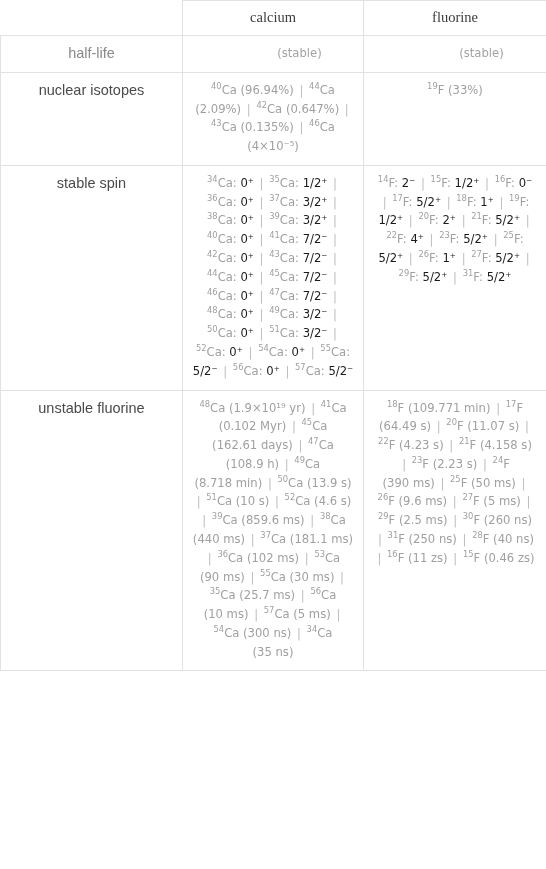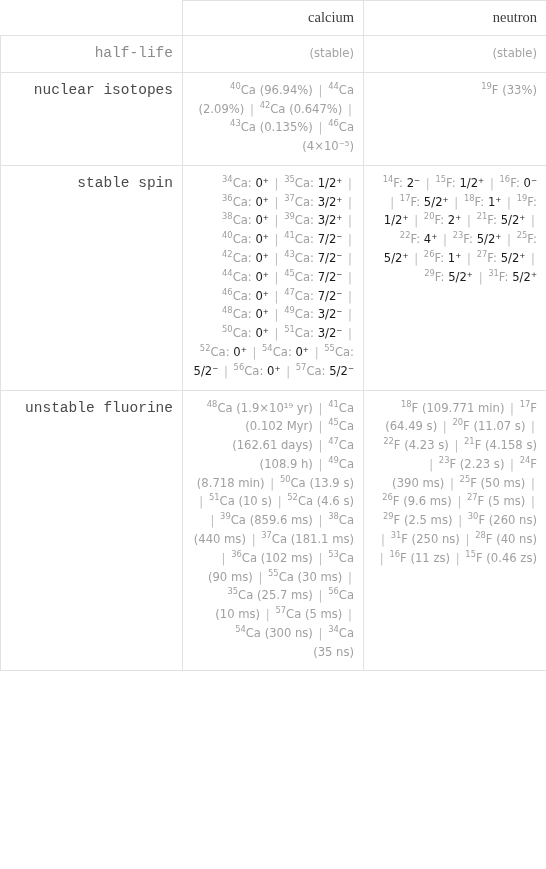--- a/index.html
+++ b/index.html
@@ -22,21 +22,21 @@
   table.props col.c-label { width: 182px; }
   table.props col.c-ca    { width: 181px; }
   table.props col.c-f     { width: 183px; }
 
   table.props td, table.props th {
     border: 1px solid #e2e2e2;
     border-left: none;
     vertical-align: top;
     padding: 8px 9px 9px 9px;
     font-weight: normal;
-    text-align: right;
+    text-align: center;
   }
   table.props tr > td:first-child,
   table.props tr > th:first-child {
     border-left: 1px solid #e2e2e2;
   }
   table.props tr:first-child > th,
   table.props tr:first-child > td {
     border-top: 1px solid #e2e2e2;
   }
 
@@ -47,21 +47,21 @@
     font-size: 14.5px;
     color: #3c3c3c;
     font-family: "Liberation Serif", serif;
     padding-top: 7px;
     padding-bottom: 8px;
   }
 
   td.rowlabel {
     font-size: 14.5px;
     color: #4a4a4a;
-    font-family: Liberation Mono, monospace;
+    font-family: Liberation Sans, sans-serif;
     line-height: 1.28;
     padding-top: 9px;
   }
   td.rowlabel.muted { color: #8a8a8a; }
 
   td.val {
     font-family: "DejaVu Sans", sans-serif;
     font-size: 11.6px;
     line-height: 1.62;
     color: #1c1c1c;
@@ -83,21 +83,21 @@
 <table class="props">
   <colgroup>
     <col class="c-label">
       <col class="c-ca">
       <col class="c-f">
   </colgroup>
   <tbody id="tbody">
       <tr>
         <th class="hdr-blank"></th>
         <th class="hdr">calcium</th>
-        <th class="hdr">neutron</th>
+        <th class="hdr">fluorine</th>
       </tr>
       <tr>
         <td class="rowlabel muted">half-life</td>
         <td class="val muted"><span class="muted-txt">(stable)</span></td>
         <td class="val muted"><span class="muted-txt">(stable)</span></td>
       </tr>
       <tr>
         <td class="rowlabel">nuclear isotopes</td>
         <td class="val">
           <span class="flow"><span class="gray nb"><sup>40</sup>Ca</span> <span class="gray nb">(96.94%)</span> <span class="sep">|</span> <span class="gray nb"><sup>44</sup>Ca</span> <span class="gray nb">(2.09%)</span> <span class="sep">|</span> <span class="gray nb"><sup>42</sup>Ca</span> <span class="gray nb">(0.647%)</span> <span class="sep">|</span> <span class="gray nb"><sup>43</sup>Ca</span> <span class="gray nb">(0.135%)</span> <span class="sep">|</span> <span class="gray nb"><sup>46</sup>Ca</span> <span class="gray nb">(4×10⁻⁵)</span> </span>

